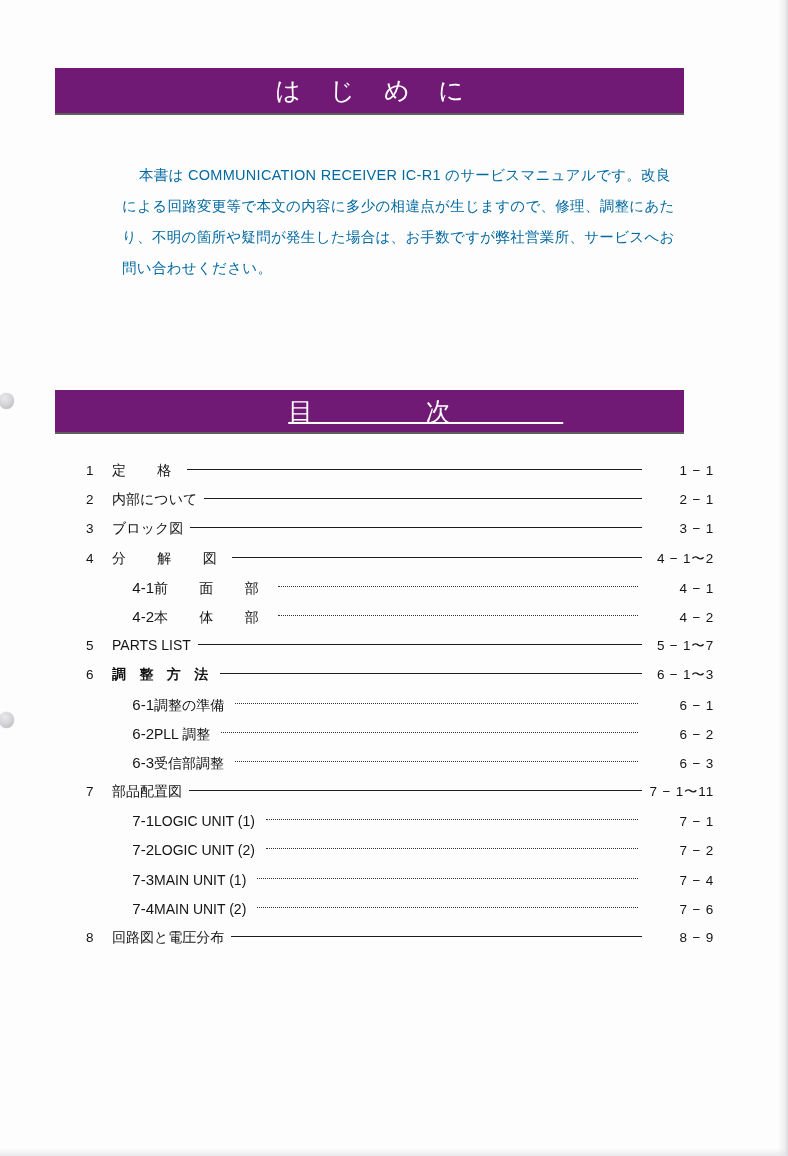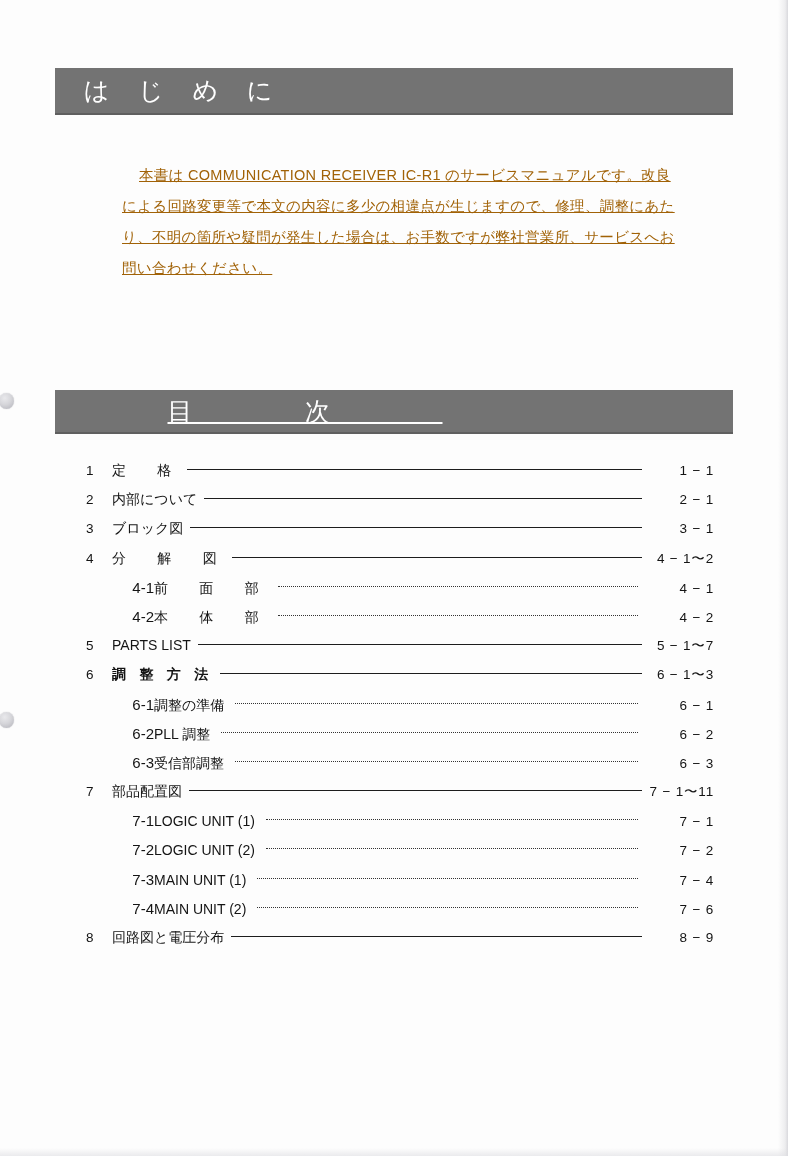--- a/index.html
+++ b/index.html
@@ -45,51 +45,50 @@
     background: radial-gradient(circle at 38% 32%, #e9e9ec 0%, #d6d6da 45%, #c2c2c8 75%, #b4b4bb 100%);
     box-shadow: 0 0 1px rgba(150,150,158,0.7);
   }
   #hole-top  { left: -1px; top: 393px; }
   #hole-bot  { left: -1px; top: 712px; }
 
   
   .banner {
     position: absolute;
     left: 55px;
-    width: 678px;
-    background: #737373;
+    width: 629px;
+    background: #701a75;
     border-bottom: 2px solid #5f5f5f;
     color: #ffffff;
     display: flex;
     align-items: center;
-    justify-content: flex-start;
+    justify-content: center;
   }
   .banner-text {
     font-size: 25px;
     letter-spacing: 1.15em;
     text-indent: 1.15em;
     font-weight: 400;
     color: #ffffff;
   }
   #banner-intro { top: 68px; height: 45px; }
   #banner-toc   { top: 390px; height: 42px; text-decoration: underline; }
   #banner-toc .banner-text { letter-spacing: 4.5em; text-indent: 4.5em; }
 
   
   #intro-paragraph {
     position: absolute;
     left: 122px;
     top: 145px;
     width: 562px;
     font-size: 14.5px;
     line-height: 31px;
-    color: #a16207;
+    color: #0369a1;
     text-indent: 17px;
     letter-spacing: 0.02em;
-    text-decoration: underline;
   }
 
   
   #toc {
     position: absolute;
     left: 86px;
     top: 462px;
     width: 628px;
   }
   .toc-row {

